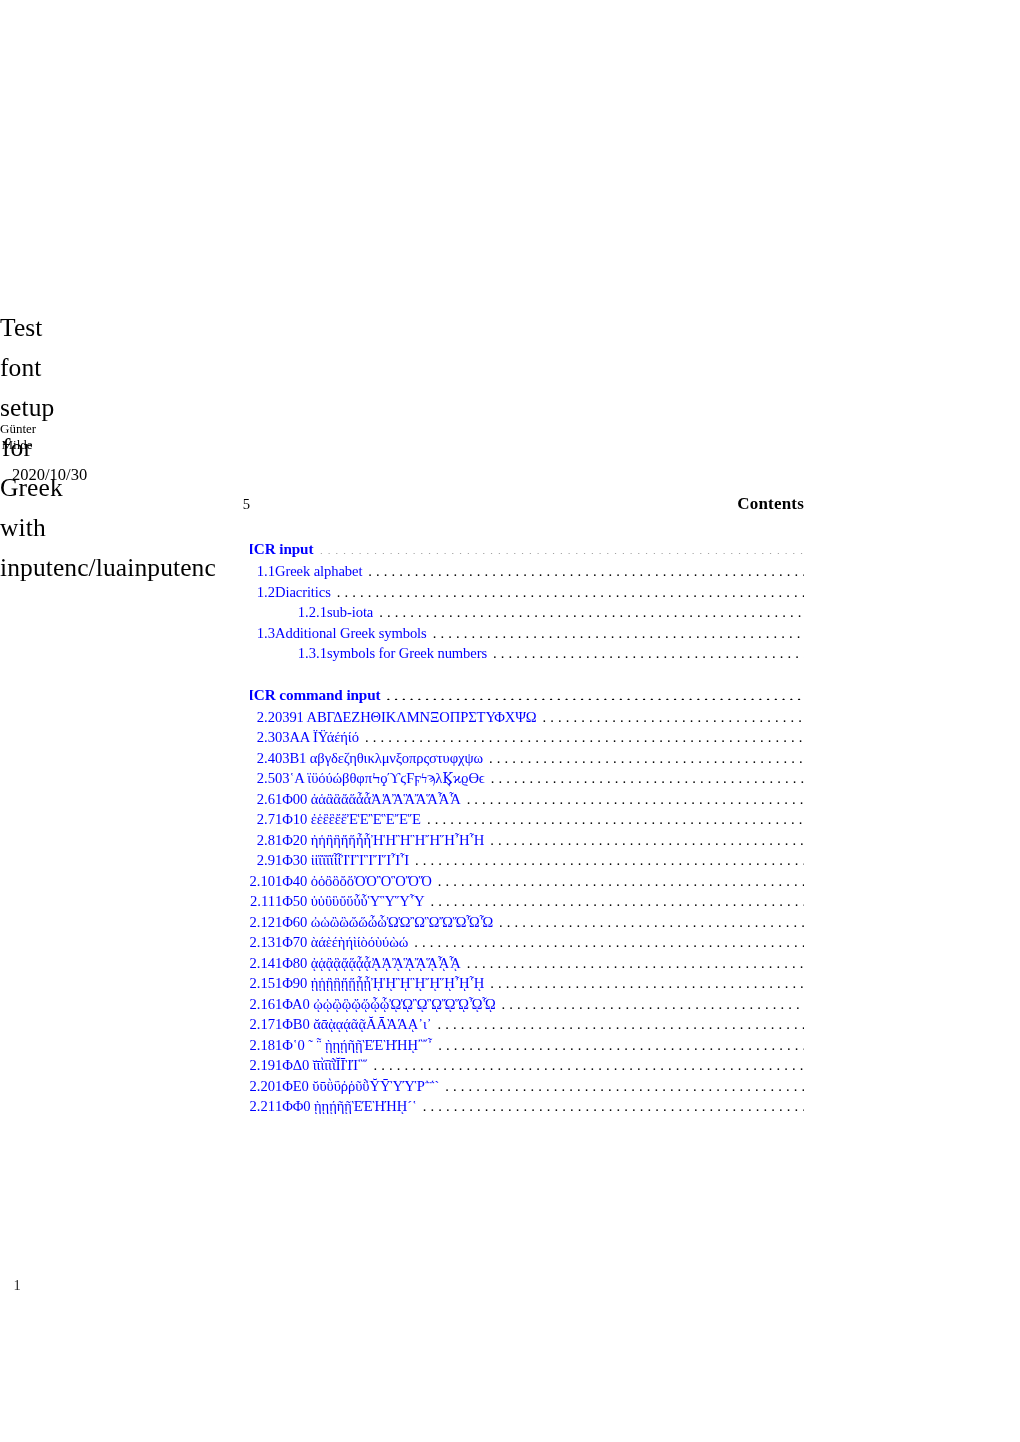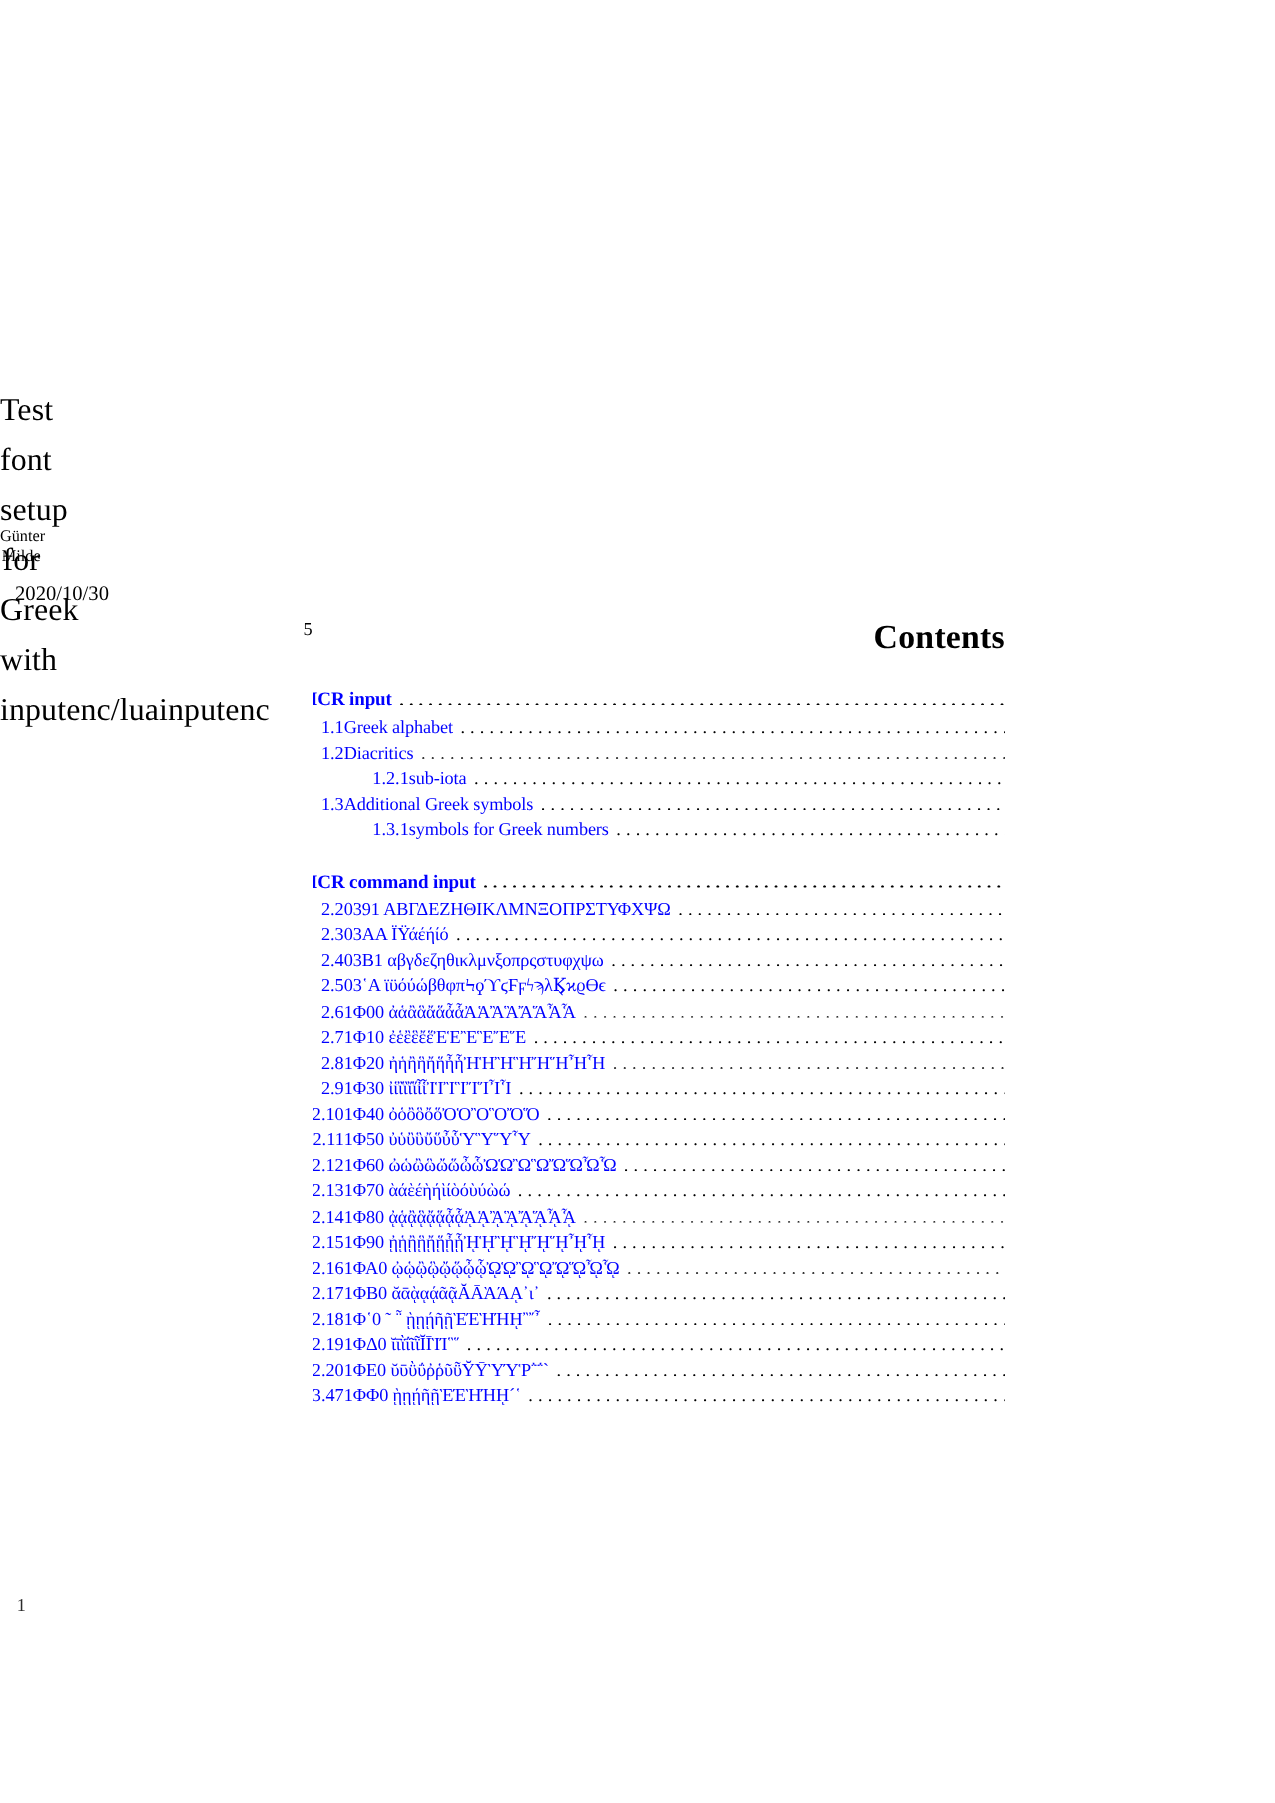--- a/index.html
+++ b/index.html
@@ -60,21 +60,21 @@
   }
 
   
   .toc {
     position: absolute;
     left: 216px;
     top: 494px;
     width: 588px;
   }
   .toc-heading {
-    font-size: 27px;
+    font-size: 17px;
     font-weight: bold;
     margin: 0 0 22px 0;
     letter-spacing: 0.2px;
   }
 
   .toc-list {
     list-style: none;
     margin: 0;
     padding: 0;
   }
@@ -321,21 +321,21 @@
           <span class="leader"></span>
           <span class="page">5</span>
         </div>
         <div class="toc-entry level-2">
           <span class="num">2.20</span>
           <span class="label greek">1ΦΕ0 ῠῡῢΰῤῥῦῧῨῩῪΎῬ῭΅`</span>
           <span class="leader"></span>
           <span class="page">5</span>
         </div>
         <div class="toc-entry level-2">
-          <span class="num">3.47</span>
+          <span class="num">2.21</span>
           <span class="label greek">1ΦΦ0 ῂῃῄῆῇῈΈῊΉῌ´῾</span>
           <span class="leader"></span>
           <span class="page">5</span>
         </div>
       </div>
   </div>
 
   <div class="folio">1</div>
 
 </div>

